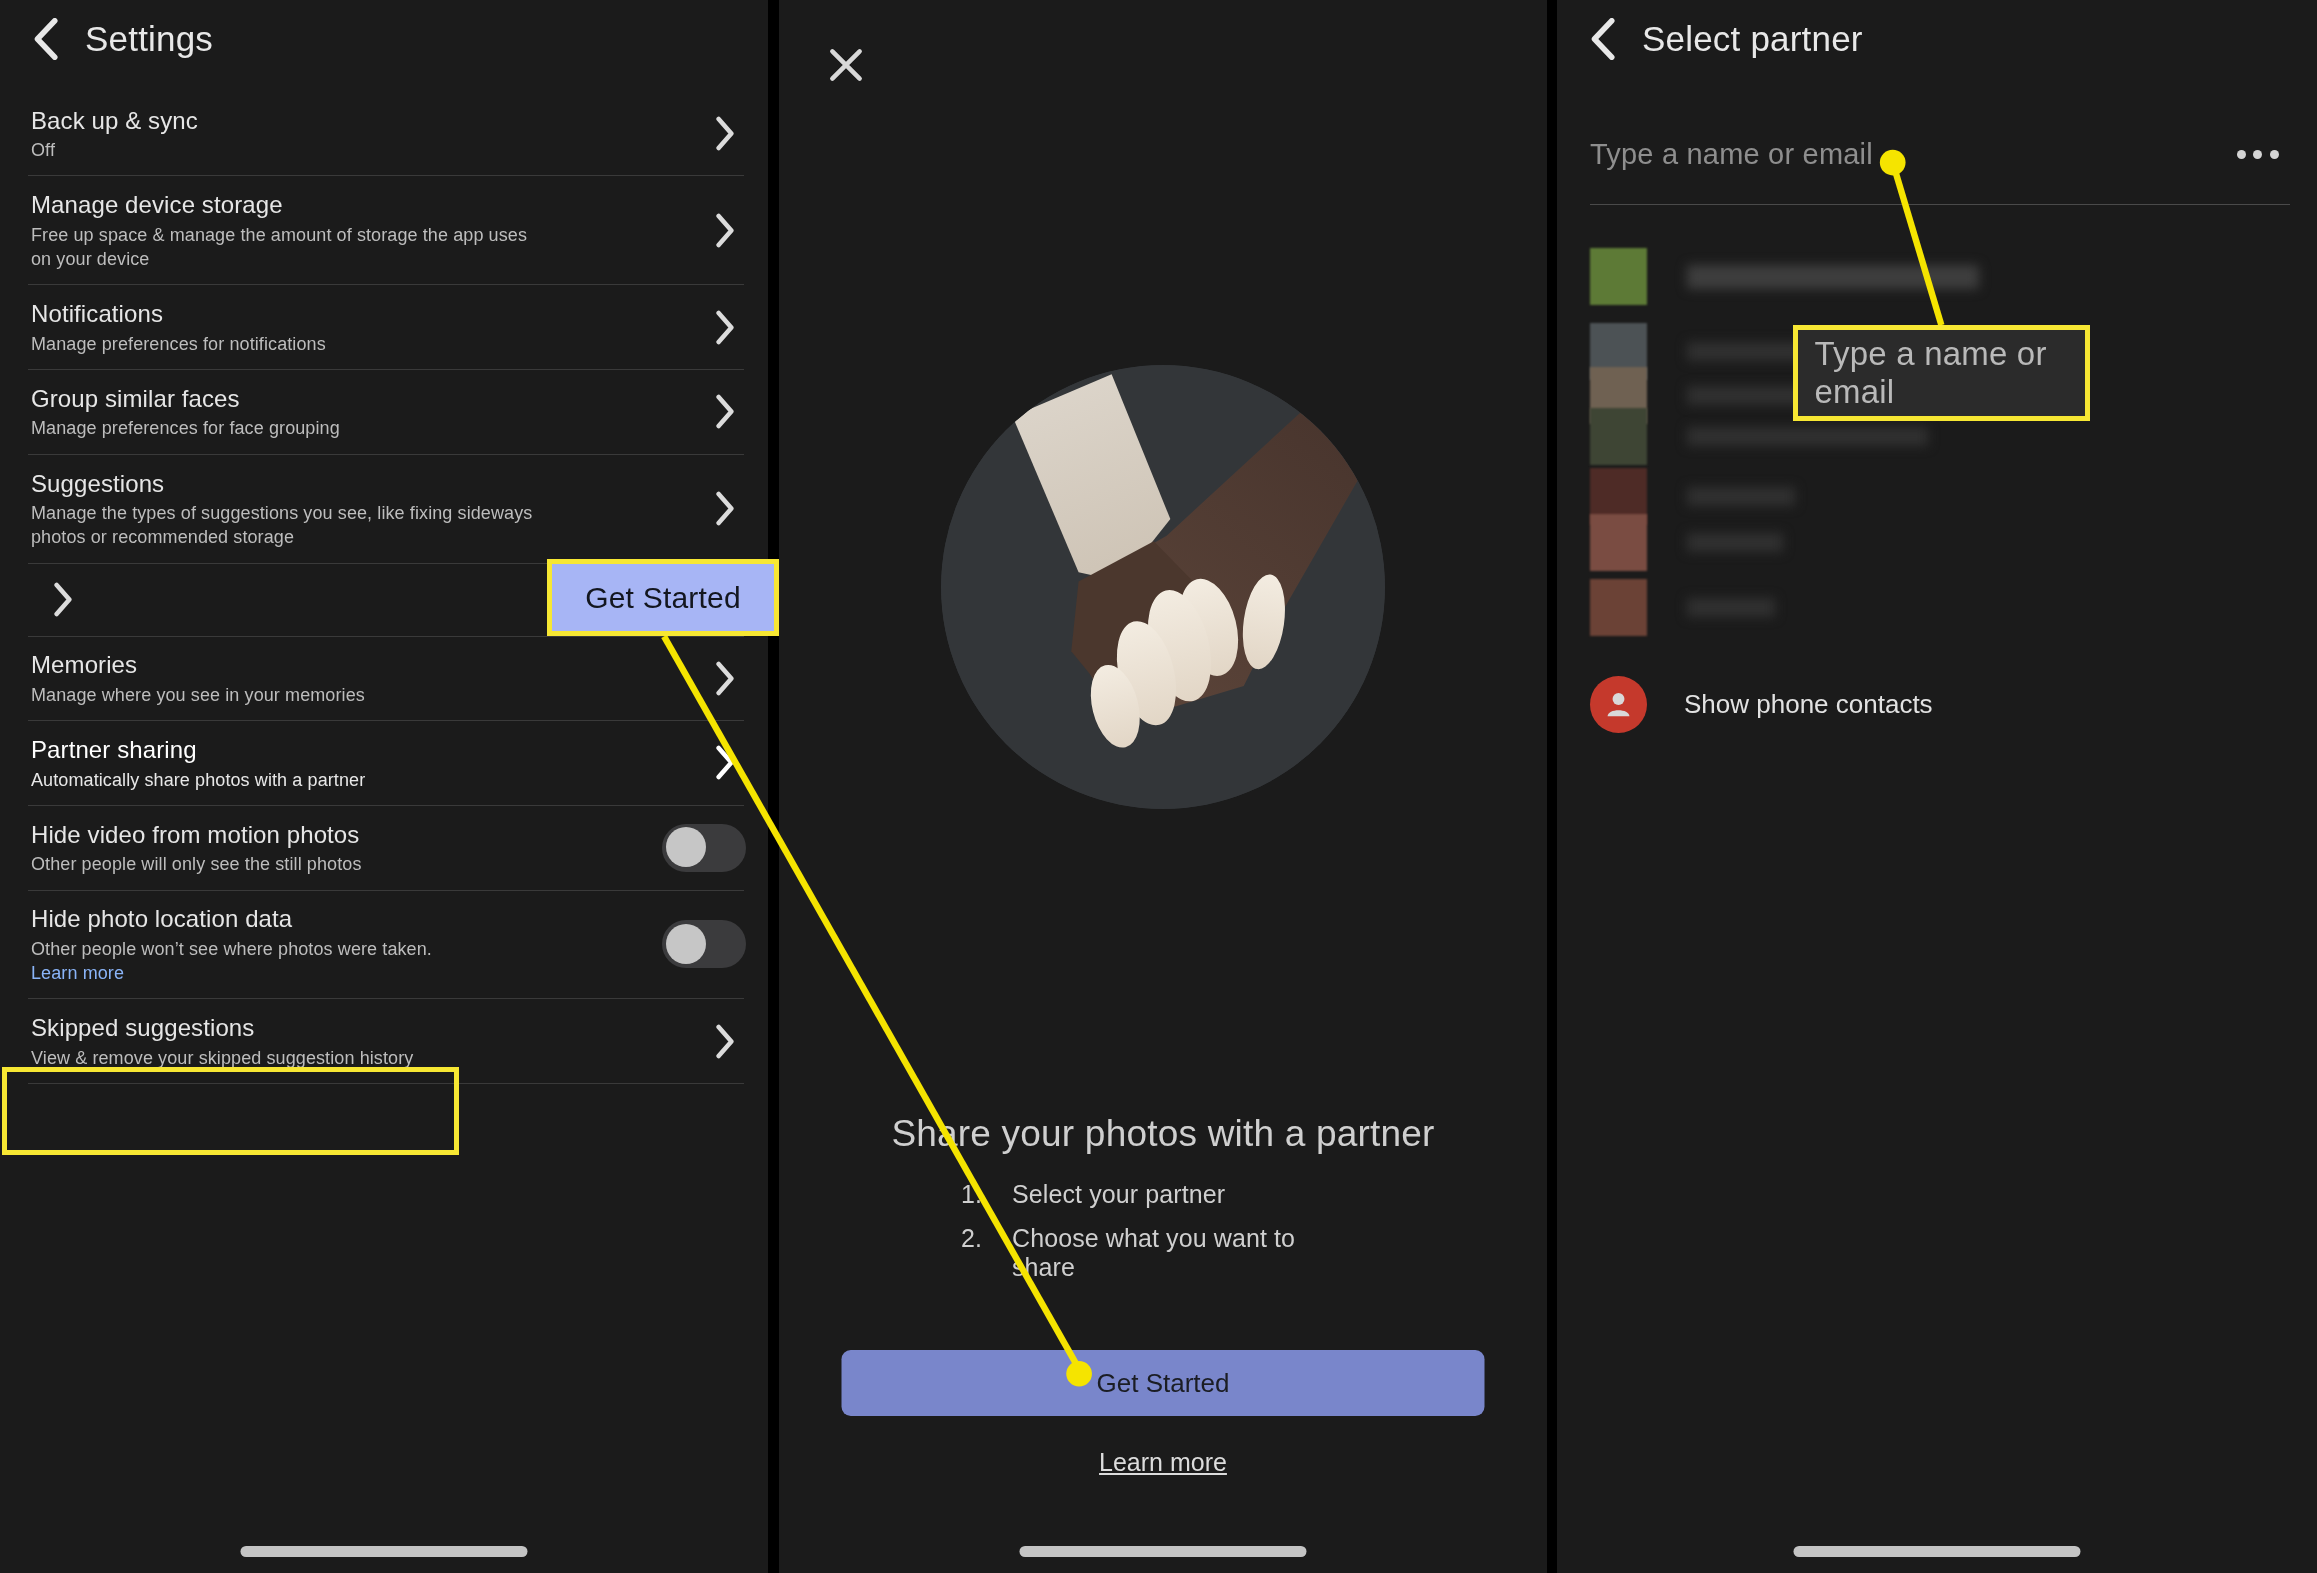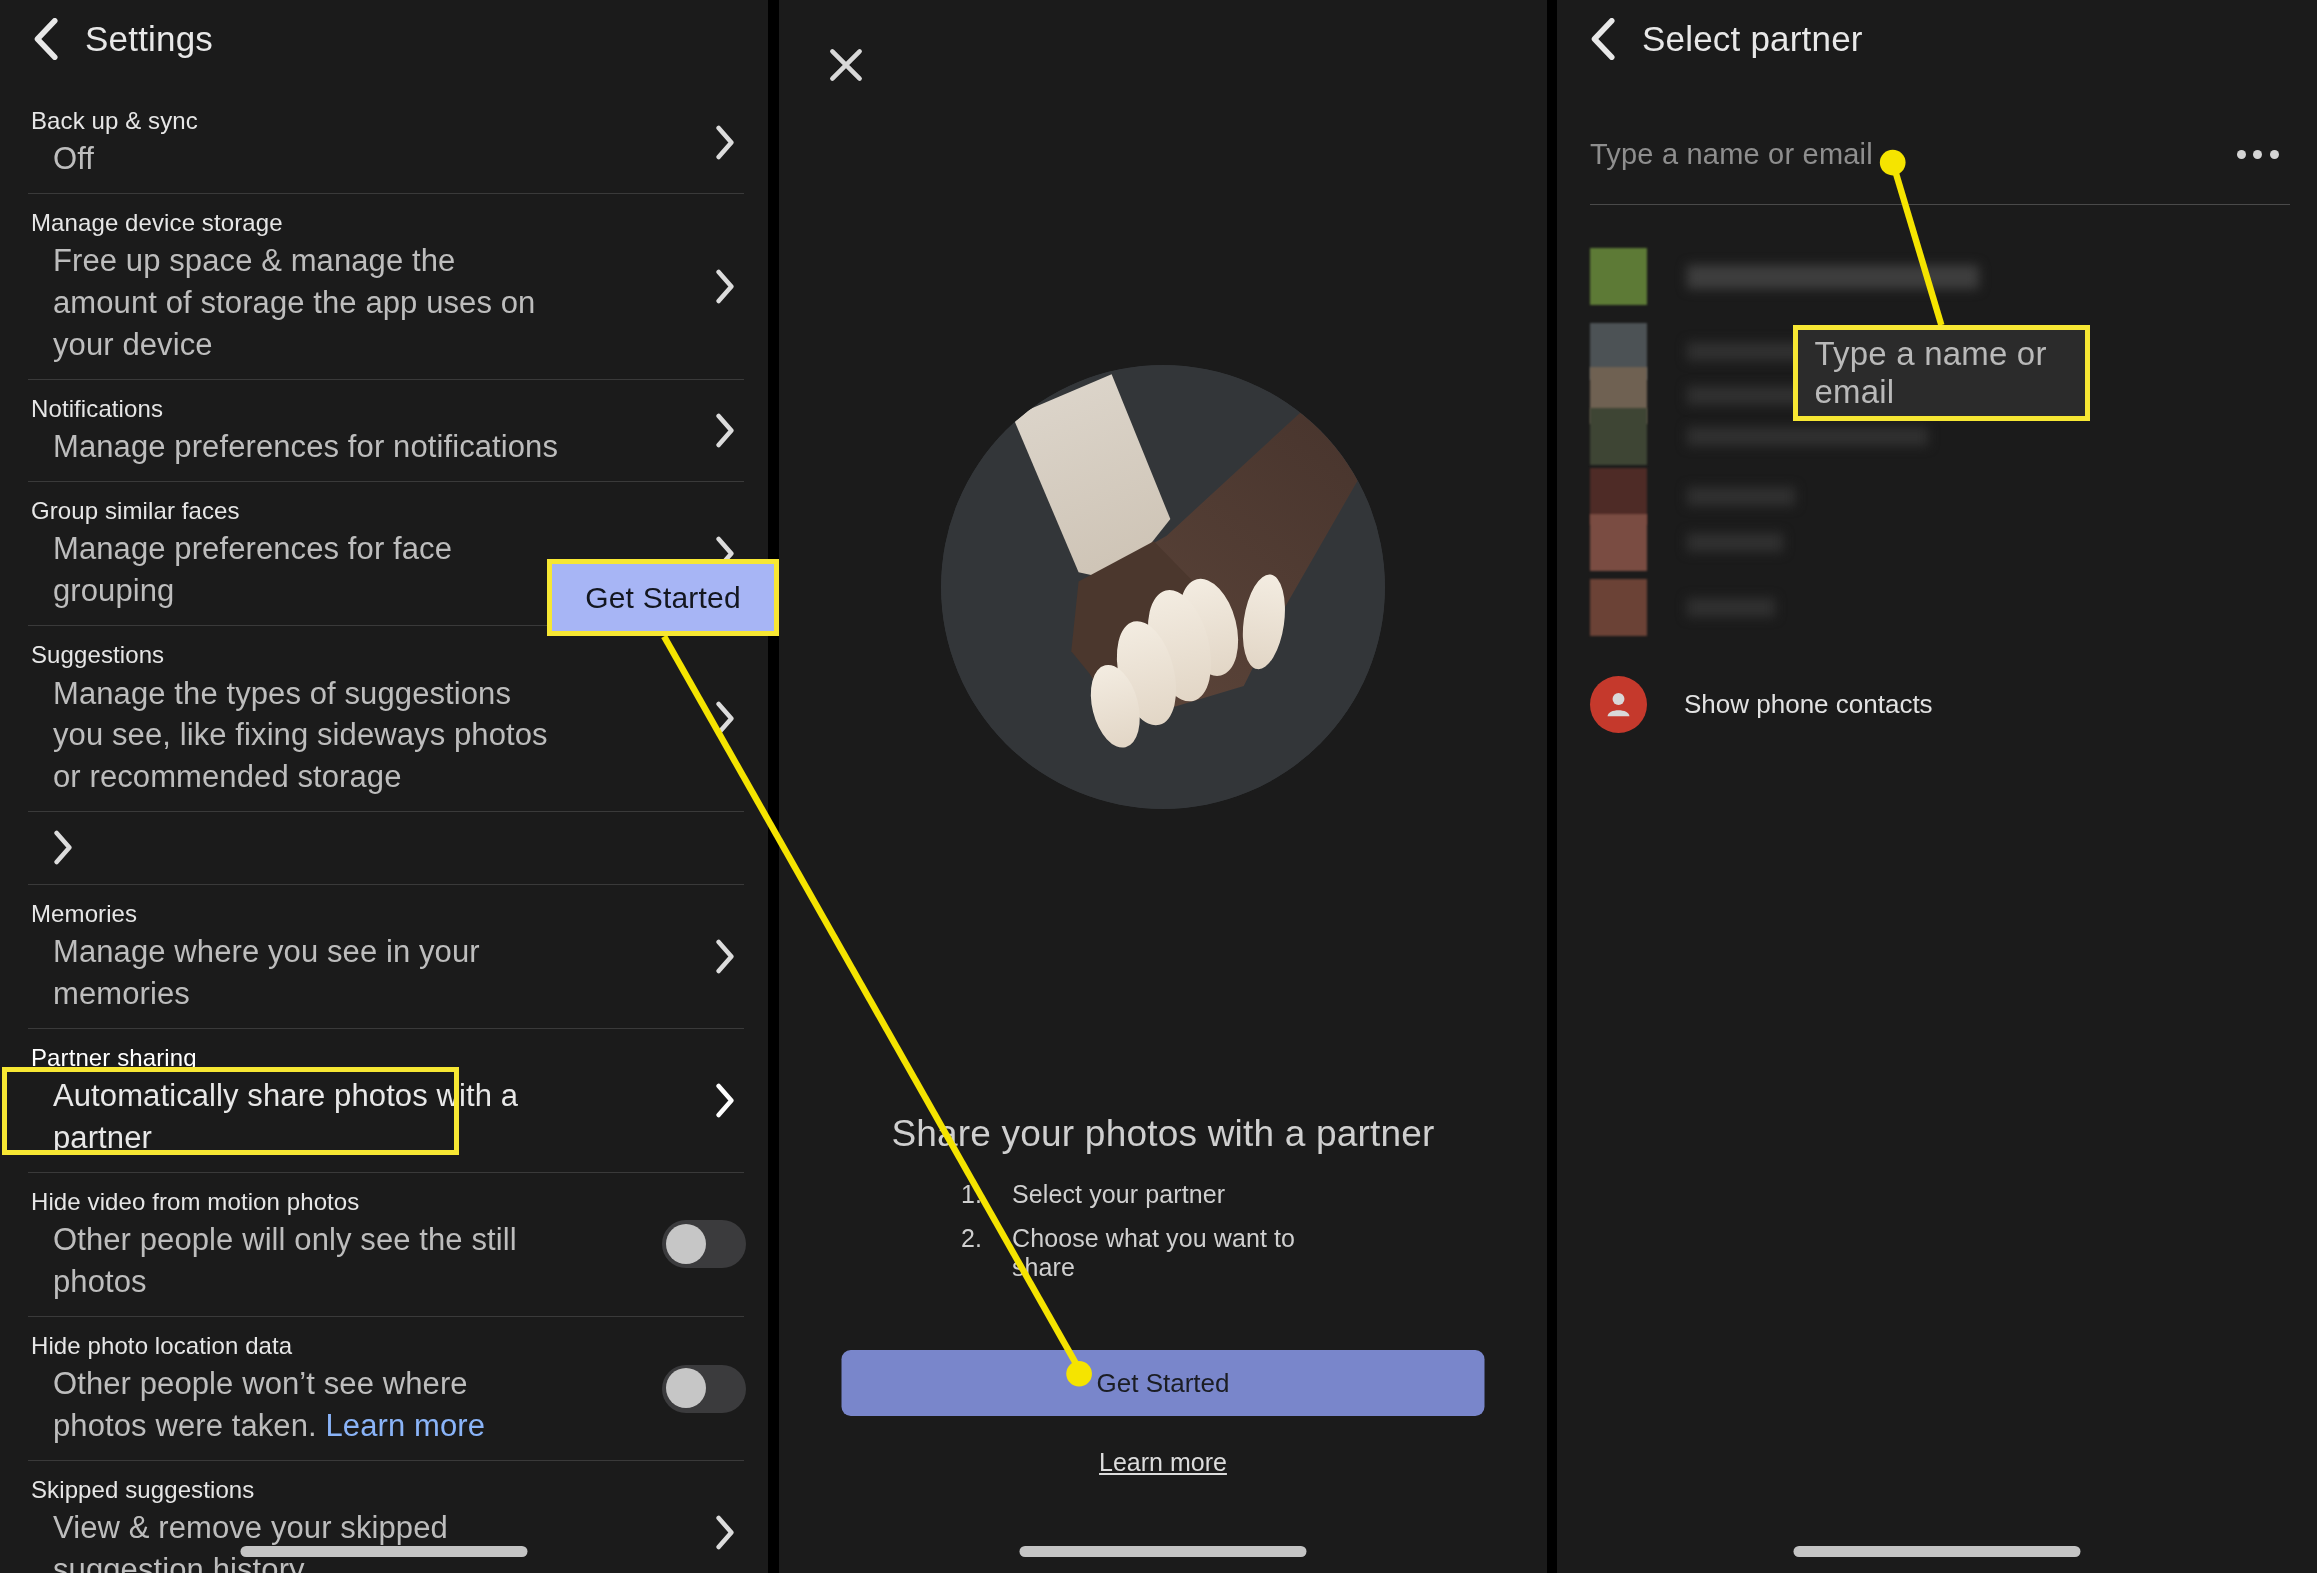--- a/index.html
+++ b/index.html
@@ -56,24 +56,23 @@
     display: flex; align-items: center;
     padding: 0 22px 0 31px;
     min-height: 72px;
   }
   .srow-text { flex: 1; padding: 13px 0; }
   .srow-title {
     font-size: 24px; color: #e6e6e6; line-height: 1.32;
     letter-spacing: 0.1px;
   }
   .srow-sub {
-    font-size: 31px; color: #bdbdbd; line-height: 1.35;
+    font-size: 18px; color: #bdbdbd; line-height: 1.35;
     letter-spacing: 0.1px; margin-top: 1.8px;
     max-width: 510px;
-    margin-left: 22px;
   }
   .srow-sub .inline-link { color: #8ab4f8; text-decoration: none; }
   .chev-right {
     width: 42px; margin-left: 11px;
     display: flex; align-items: center; justify-content: center;
     flex: 0 0 42px;
   }
   .divider {
     height: 0.9px; background: #3a3a3a;
     margin-left: 27.5px; margin-right: 24px;

